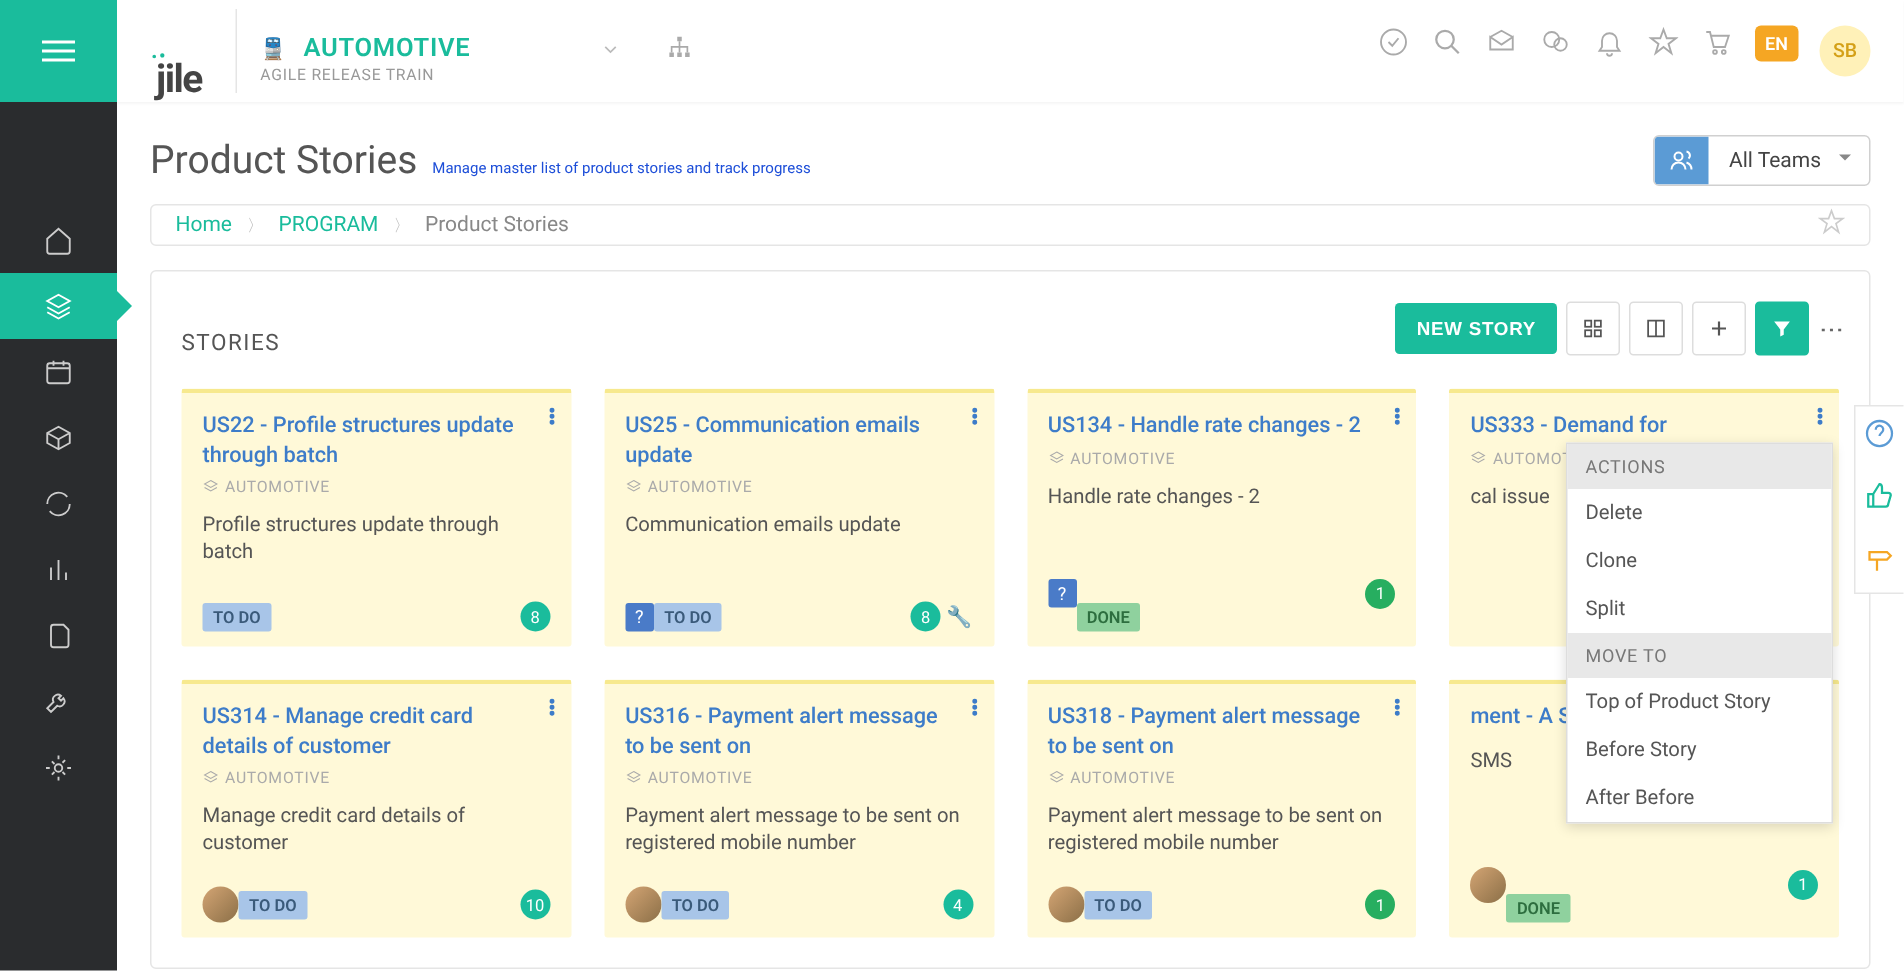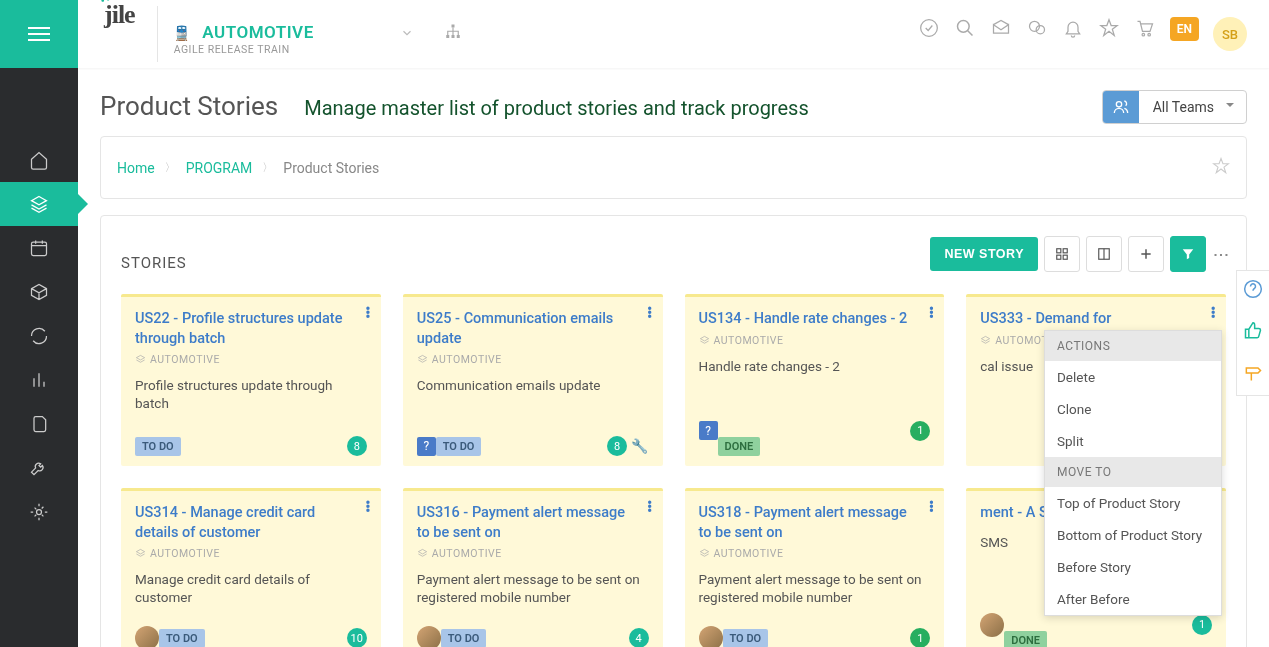--- a/index.html
+++ b/index.html
@@ -11,48 +11,48 @@
 .ham-lines { width: 22px; height: 14px; display: flex; flex-direction: column; justify-content: space-between; }
 .ham-lines span { display: block; height: 2px; background: #fff; }
 .sidebar .nav { padding-top: 70px; }
 .sidebar .nav-item { width: 78px; height: 44px; display: flex; align-items: center; justify-content: center; color: #ccc; cursor: pointer; position: relative; }
 .sidebar .nav-item.active { background: #1abc9c; color: #fff; }
 .sidebar .nav-item.active::after { content: ""; position: absolute; left: 78px; top: 50%; transform: translateY(-50%); border: 10px solid transparent; border-left-color: #1abc9c; }
 .sidebar svg { width: 20px; height: 20px; }
 
 
 .topbar { position: fixed; left: 78px; right: 0; top: 0; height: 68px; background: #fff; display: flex; align-items: center; padding: 0 22px 0 0; box-shadow: 0 1px 2px rgba(0,0,0,0.05); z-index: 90; }
-.brand { display: flex; align-items: flex-start; padding: 0 22px 0 26px; height: 68px; font-family: Liberation Serif, serif; }
+.brand { display: flex; align-items: flex-end; padding: 0 22px 0 26px; height: 68px; }
 .brand-logo { font-size: 26px; font-weight: 700; color: #444; letter-spacing: -1px; position: relative; }
 .brand-logo::before { content: "•"; color: #1abc9c; position: absolute; top: -8px; left: 2px; font-size: 12px; }
 .brand-logo::after { content: "•"; color: #1abc9c; position: absolute; top: -5px; left: -3px; font-size: 10px; }
 .project-block { border-left: 1px solid #e5e5e5; padding: 6px 16px; height: 56px; display: flex; flex-direction: column; justify-content: flex-end; position: relative; }
 .project-name { color: #1abc9c; font-size: 17px; font-weight: 600; letter-spacing: .5px; }
 .project-name .train-icon { margin-right: 6px; font-size: 14px; }
 .project-sub { color: #999; font-size: 10.5px; letter-spacing: .5px; margin-top: 1px; }
 .project-chev { color: #bbb; margin-left: 70px; cursor: pointer; }
 .hier-icon { color: #aaa; margin-left: 30px; cursor: pointer; }
 
 .topbar-right { margin-left: auto; display: flex; align-items: flex-start; gap: 14px; }
 .icon-btn { color: #aaa; cursor: pointer; width: 22px; height: 22px; display: flex; align-items: center; justify-content: center; }
 .icon-btn svg { width: 20px; height: 20px; }
 .lang-badge { background: #f5a623; color: #fff; font-size: 12px; font-weight: 600; padding: 5px 7px; border-radius: 4px; cursor: pointer; }
 .user-avatar { width: 34px; height: 34px; border-radius: 50%; background: #fff1b8; color: #d4a017; font-size: 13px; font-weight: 500; display: flex; align-items: center; justify-content: center; cursor: pointer; }
 
 
 .main { margin-left: 78px; padding-top: 68px; padding-left: 22px; padding-right: 22px; }
 .page-header { display: flex; align-items: baseline; padding: 22px 0 12px; position: relative; }
 .page-title { font-size: 26px; font-weight: 400; color: #555; }
-.page-sub { font-size: 20px; color: #14532d; margin-left: 26px; }
+.page-sub { font-size: 10px; color: #1d4ed8; margin-left: 10px; }
 .team-selector { margin-left: auto; display: flex; border: 1px solid #d0d0d0; border-radius: 4px; overflow: hidden; }
 .team-icon { background: #5b9bd5; color: #fff; padding: 8px 10px; display: flex; align-items: center; }
 .team-label { padding: 8px 32px 8px 14px; font-size: 14px; color: #444; cursor: pointer; position: relative; }
 .team-label::after { content: ""; position: absolute; right: 12px; top: 50%; transform: translateY(-50%); border: 4px solid transparent; border-top-color: #888; }
 
-.breadcrumb-bar { border: 1px solid #e5e5e5; border-radius: 4px; padding: 20px 16px; display: flex; align-items: center; font-size: 14px; }
+.breadcrumb-bar { border: 1px solid #e5e5e5; border-radius: 4px; padding: 2px 16px; display: flex; align-items: center; font-size: 14px; }
 .bc-link { color: #1abc9c; cursor: pointer; }
 .bc-sep { color: #bbb; margin: 0 10px; font-size: 11px; }
 .bc-current { color: #888; }
 .bc-star { margin-left: auto; color: #ccc; cursor: pointer; }
 
 .stories-container { border: 1px solid #e5e5e5; border-radius: 4px; margin-top: 16px; padding: 20px; }
 .stories-header { display: flex; align-items: flex-end; margin-bottom: 22px; }
 .stories-title { font-size: 15px; letter-spacing: 1px; color: #555; }
 .toolbar { margin-left: auto; display: flex; gap: 6px; align-items: center; }
 .btn-new { background: #1abc9c; color: #fff; border: none; padding: 10px 14px; font-size: 12.5px; font-weight: 600; letter-spacing: .5px; border-radius: 3px; cursor: pointer; }
@@ -440,21 +440,20 @@
         </div>
       </div>
 
     <div class="ctx-menu" id="ctx-menu" style="top:114px; right:24px;">
         <div class="ctx-section-label">ACTIONS</div>
         <div class="ctx-item">Delete</div>
         <div class="ctx-item">Clone</div>
         <div class="ctx-item">Split</div>
         <div class="ctx-section-label">MOVE TO</div>
         <div class="ctx-item">Top of Product Story</div>
-        <div class="ctx-item">Bottom of Product Story</div>
         <div class="ctx-item">Before Story</div>
         <div class="ctx-item">After Before</div>
       </div>
   </div>
 </div>
 
 <div class="float-panel">
   <span class="fp-icon fp-help"><svg width="20" height="20" viewBox="0 0 24 24" fill="none" stroke="currentColor" stroke-width="1.8">
         <circle cx="12" cy="12" r="10"></circle>
         <path d="M9 9a3 3 0 115 2c-1 1-2 1.5-2 3 M12 18h.01"></path>

